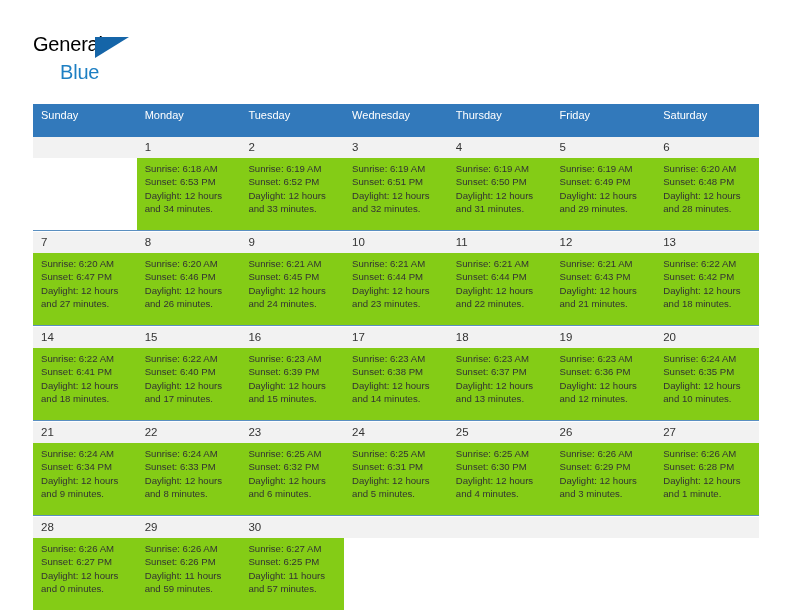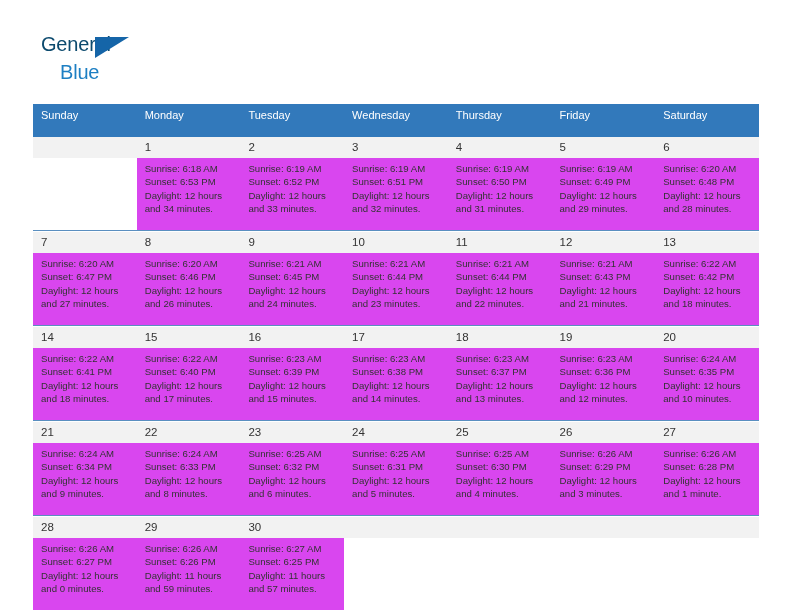--- a/index.html
+++ b/index.html
@@ -34,23 +34,22 @@
     top: 33px;
     width: 120px;
     height: 48px;
   }
   .logo-general {
     position: absolute;
     left: 0;
     top: 0;
     font-size: 20px;
     letter-spacing: -0.2px;
-    color: #0c4a6e;
+    color: #000000;
     font-family: "Liberation Sans", sans-serif;
-    margin-left: 8px;
   }
   .logo-blue {
     position: absolute;
     left: 27px;
     top: 28px;
     font-size: 20px;
     letter-spacing: -0.2px;
     color: #1d7fc3;
     font-family: "Liberation Sans", sans-serif;
   }
@@ -116,21 +115,21 @@
     color: #333333;
     padding: 4px 0 4px 8px;
     line-height: 13px;
     vertical-align: top;
     border-top: 1px solid #ffffff;
   }
   tr.date-row.wk0 td { border-top: none; }
   tr.date-row td.empty { background: #f2f2f2; }
 
   tr.info-row td {
-    background: #d946ef;
+    background: #84cc16;
     font-size: 9.6px;
     color: #333333;
     padding: 4px 6px 8px 8px;
     line-height: 13.3px;
     vertical-align: top;
     height: 60px;
   }
   tr.info-row td.empty { background: #ffffff; }
 
   tr.sep-row td {

